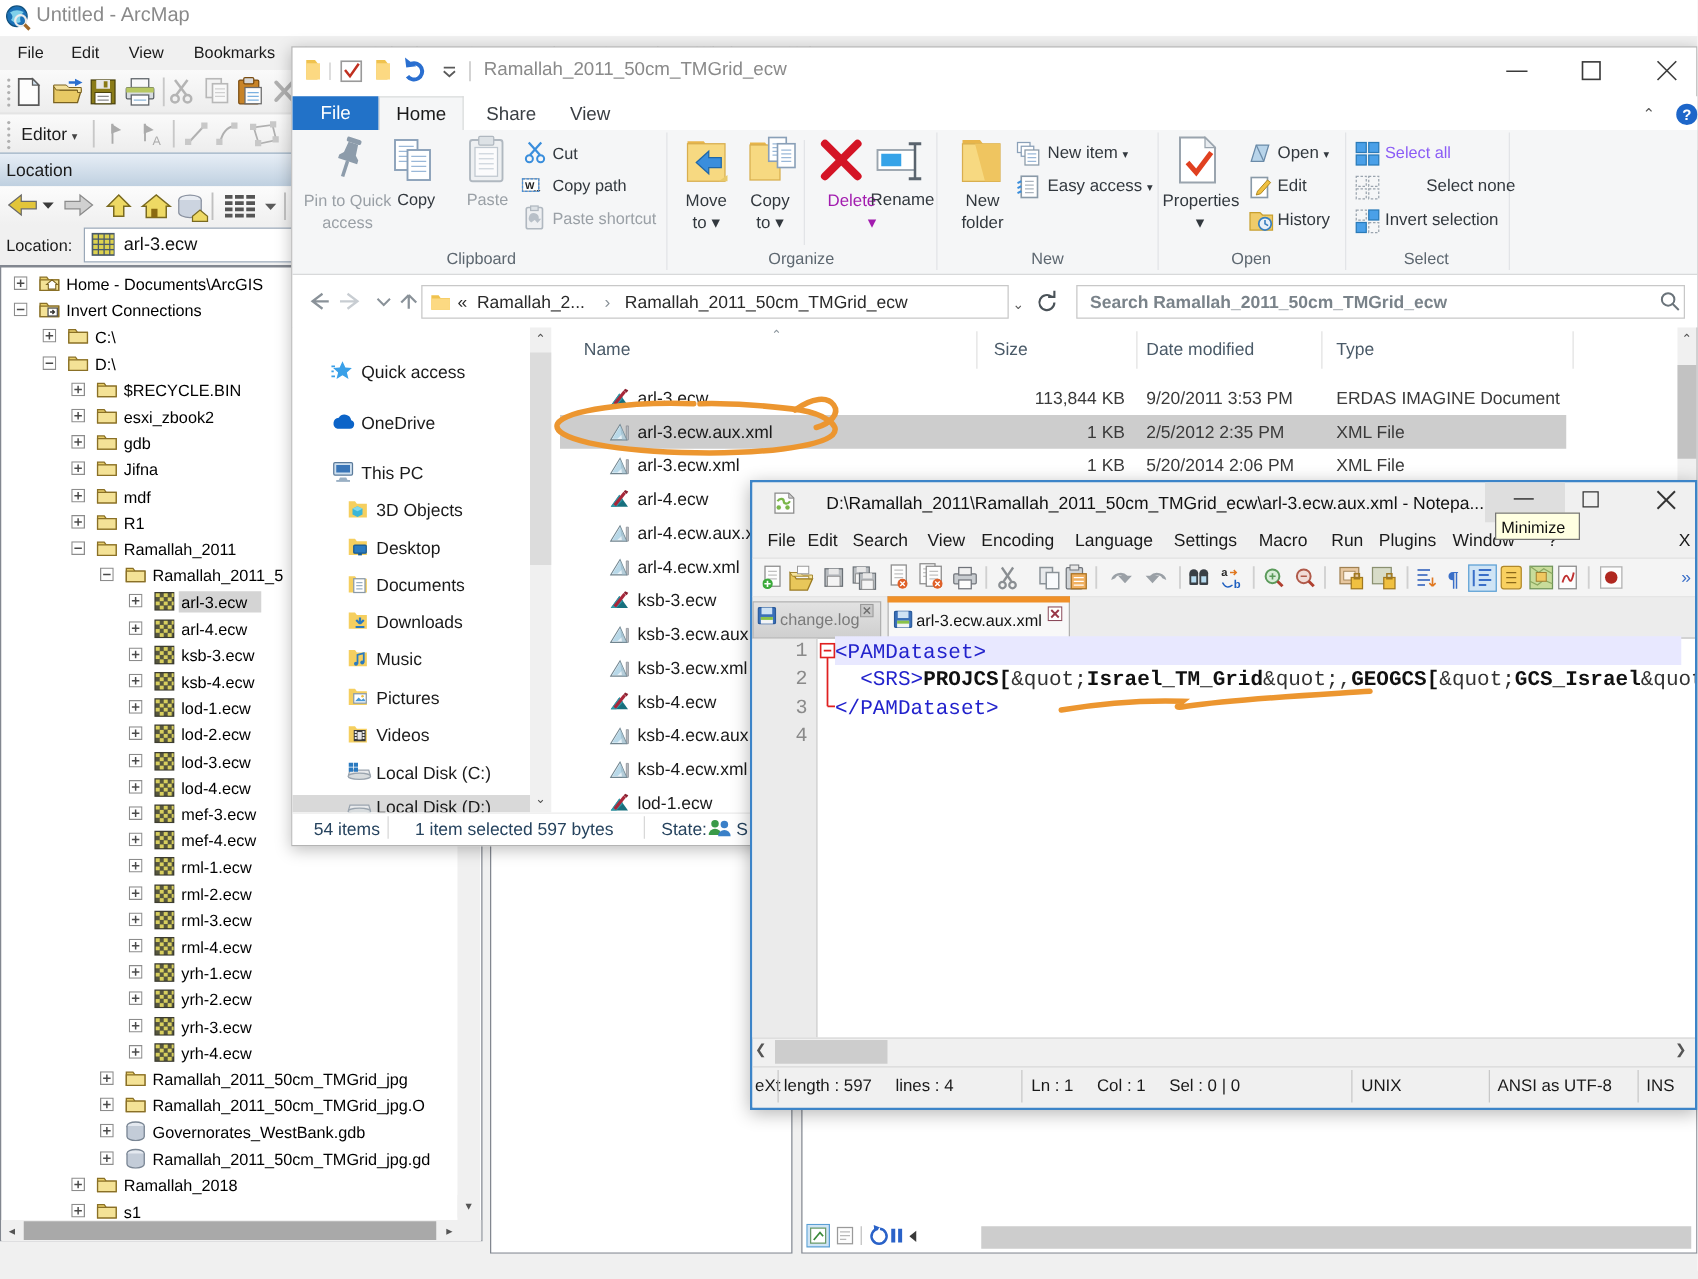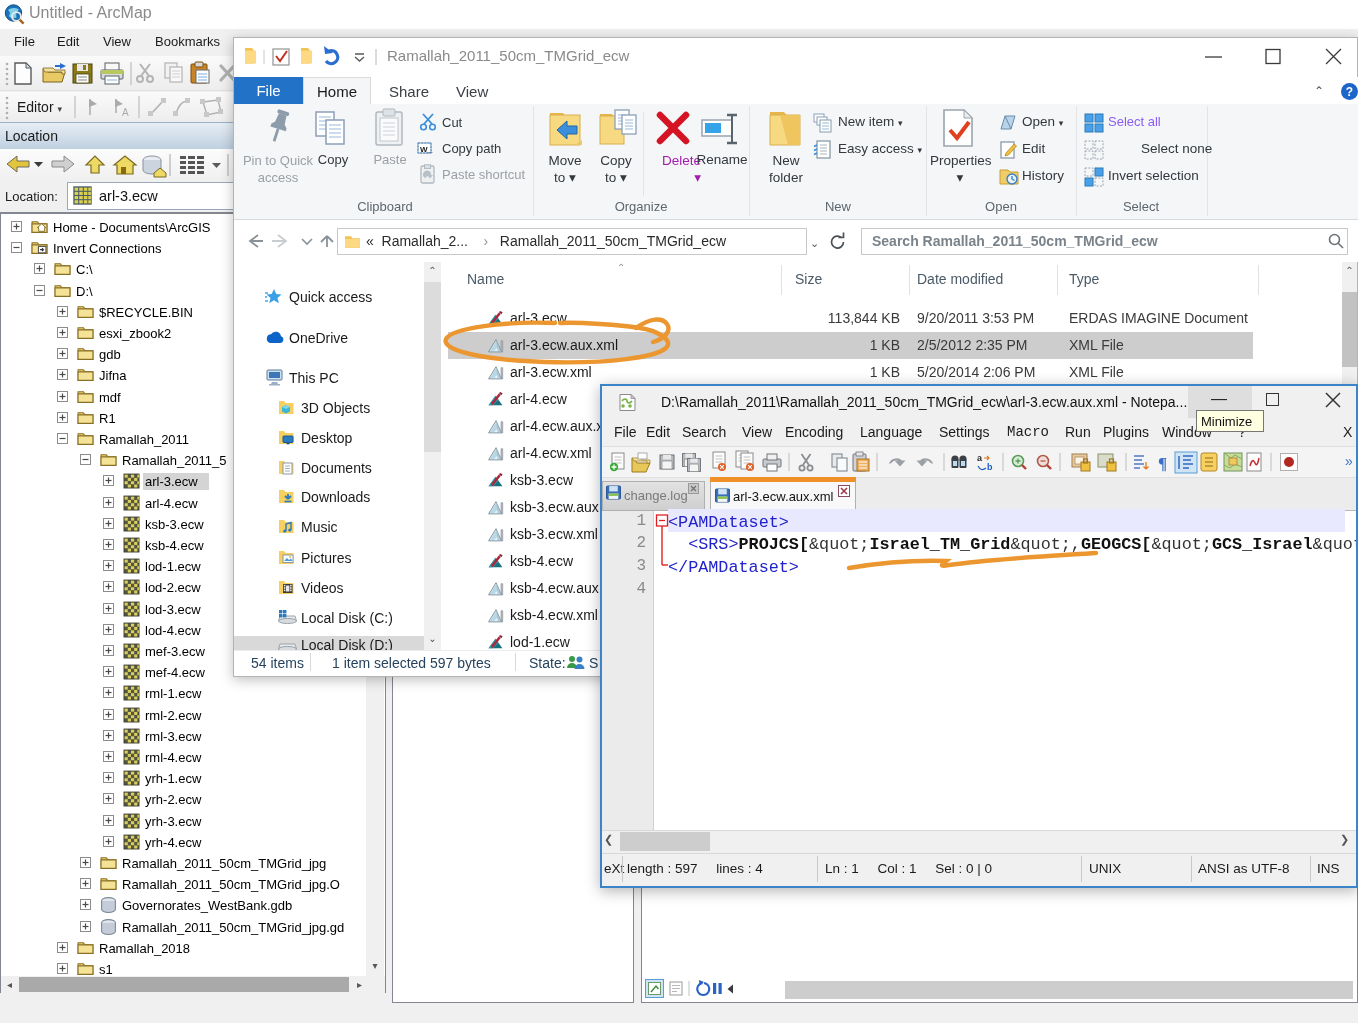--- a/index.html
+++ b/index.html
@@ -964,21 +964,21 @@
     </g>
   </svg>
 <div class="abs" style="left:602px;top:418px;width:754px;height:28px;background:#f0f0f0;"></div>
 <div class="abs" style="left:614px;top:424px;font-size:14px;color:#1a1a1a;">File</div>
 <div class="abs" style="left:646px;top:424px;font-size:14px;color:#1a1a1a;">Edit</div>
 <div class="abs" style="left:682px;top:424px;font-size:14px;color:#1a1a1a;">Search</div>
 <div class="abs" style="left:742px;top:424px;font-size:14px;color:#1a1a1a;">View</div>
 <div class="abs" style="left:785px;top:424px;font-size:14px;color:#1a1a1a;">Encoding</div>
 <div class="abs" style="left:860px;top:424px;font-size:14px;color:#1a1a1a;">Language</div>
 <div class="abs" style="left:939px;top:424px;font-size:14px;color:#1a1a1a;">Settings</div>
-<div class="abs" style="left:1007px;top:424px;font-size:14px;color:#1a1a1a;font-family:Liberation Mono, monospace;">Macro</div>
+<div class="abs" style="left:1007px;top:424px;font-size:14px;color:#1a1a1a;">Macro</div>
 <div class="abs" style="left:1065px;top:424px;font-size:14px;color:#1a1a1a;">Run</div>
 <div class="abs" style="left:1103px;top:424px;font-size:14px;color:#1a1a1a;">Plugins</div>
 <div class="abs" style="left:1162px;top:424px;font-size:14px;color:#1a1a1a;">Window</div>
 <div class="abs" style="left:1238px;top:424px;font-size:14px;color:#1a1a1a;">?</div>
 <div class="abs" style="left:1343px;top:424px;font-size:14px;color:#1a1a1a;">X</div>
 <div class="abs" style="left:602px;top:446px;width:754px;height:32px;background:#f4f4f4;border-top:1px solid #e0e0e0;border-bottom:1px solid #e0e0e0;"></div>
 <svg class="abs" style="left:610px;top:450px" width="745" height="24" viewBox="0 0 745 24">
 <defs>
 <g id="npage2">
         <rect x="-6" y="-9" width="12" height="16" fill="#fdfdfd" stroke="#8a8a8a"></rect>

